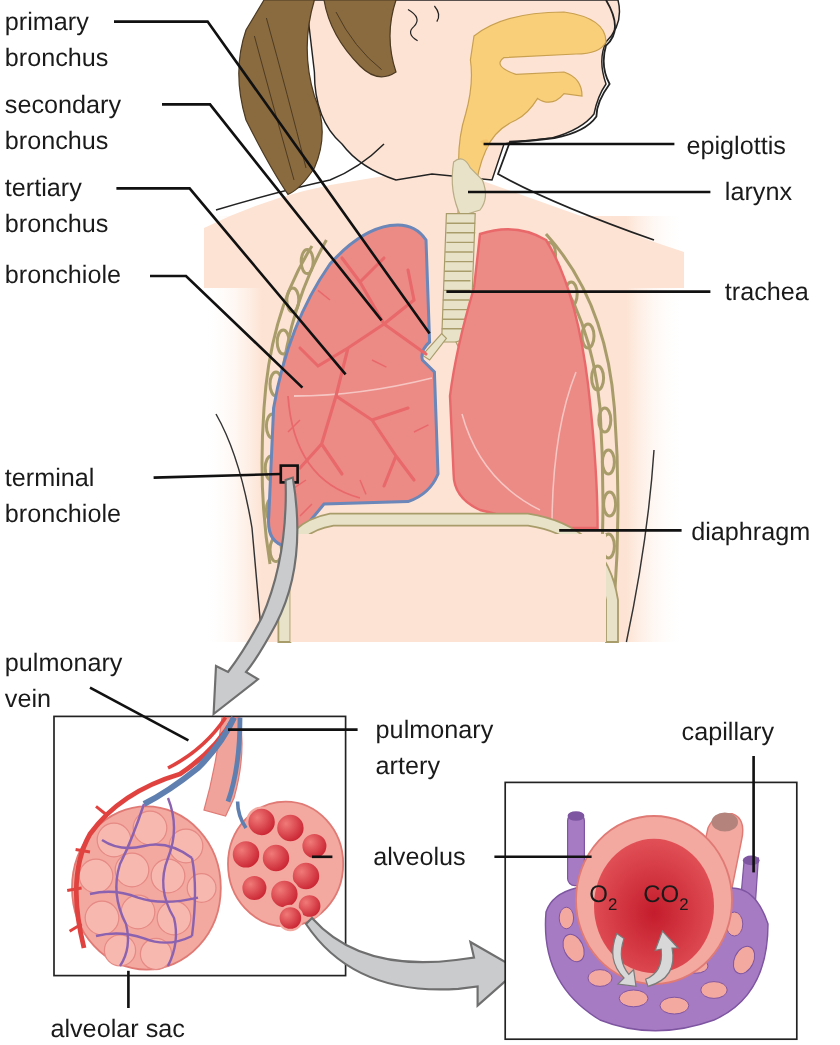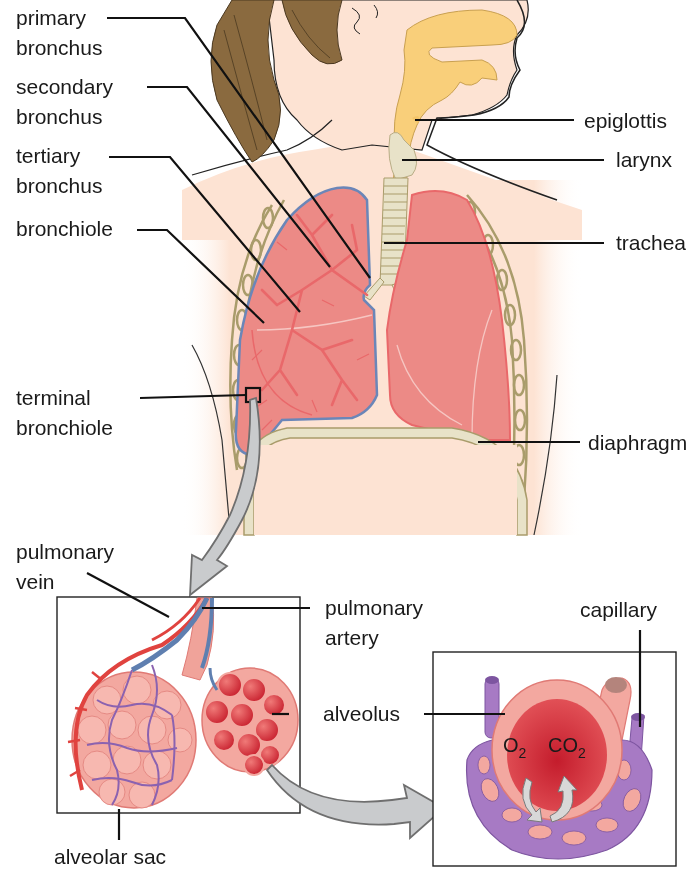--- a/index.html
+++ b/index.html
@@ -1,18 +1,18 @@
 <!DOCTYPE html>
 <html><head>
 <meta charset="utf-8">
 <style>
   html, body { margin: 0; padding: 0; background: #ffffff; }
   body { width: 700px; height: 871px; position: relative; overflow: hidden;
          font-family: "Liberation Sans", "DejaVu Sans", sans-serif; }
-  #stage { position: absolute; left: 0; top: 0; width: 668px; height: 871px; padding-left: 12px; }
+  #stage { position: absolute; left: 0; top: 0; width: 668px; height: 871px; }
   svg text { font-family: "Liberation Sans", "DejaVu Sans", sans-serif; fill: #1a1a1a; }
   .lbl { font-size: 21px; }
   .sub { font-size: 14px; }
   .chem { font-size: 20px; }
   .leader { stroke: #111; stroke-width: 2.2; fill: none; }
 </style>
 </head>
 <body>
 
 <div id="stage">

